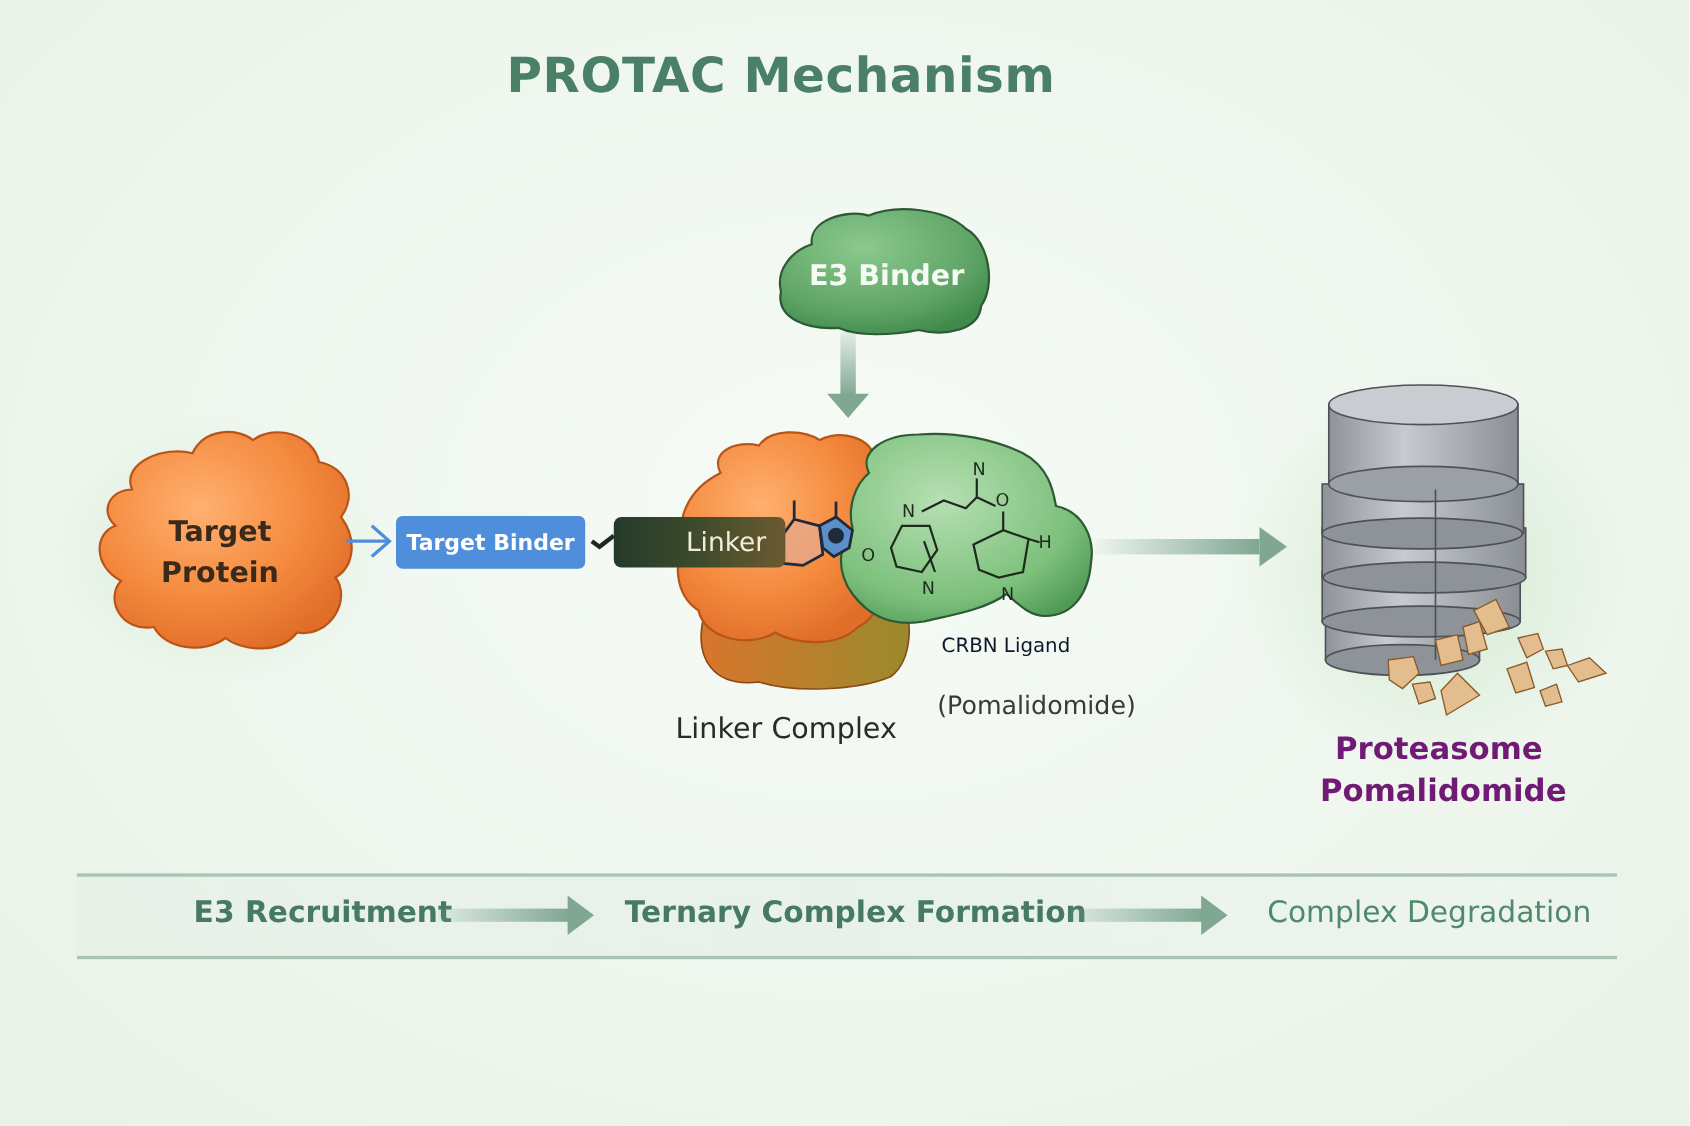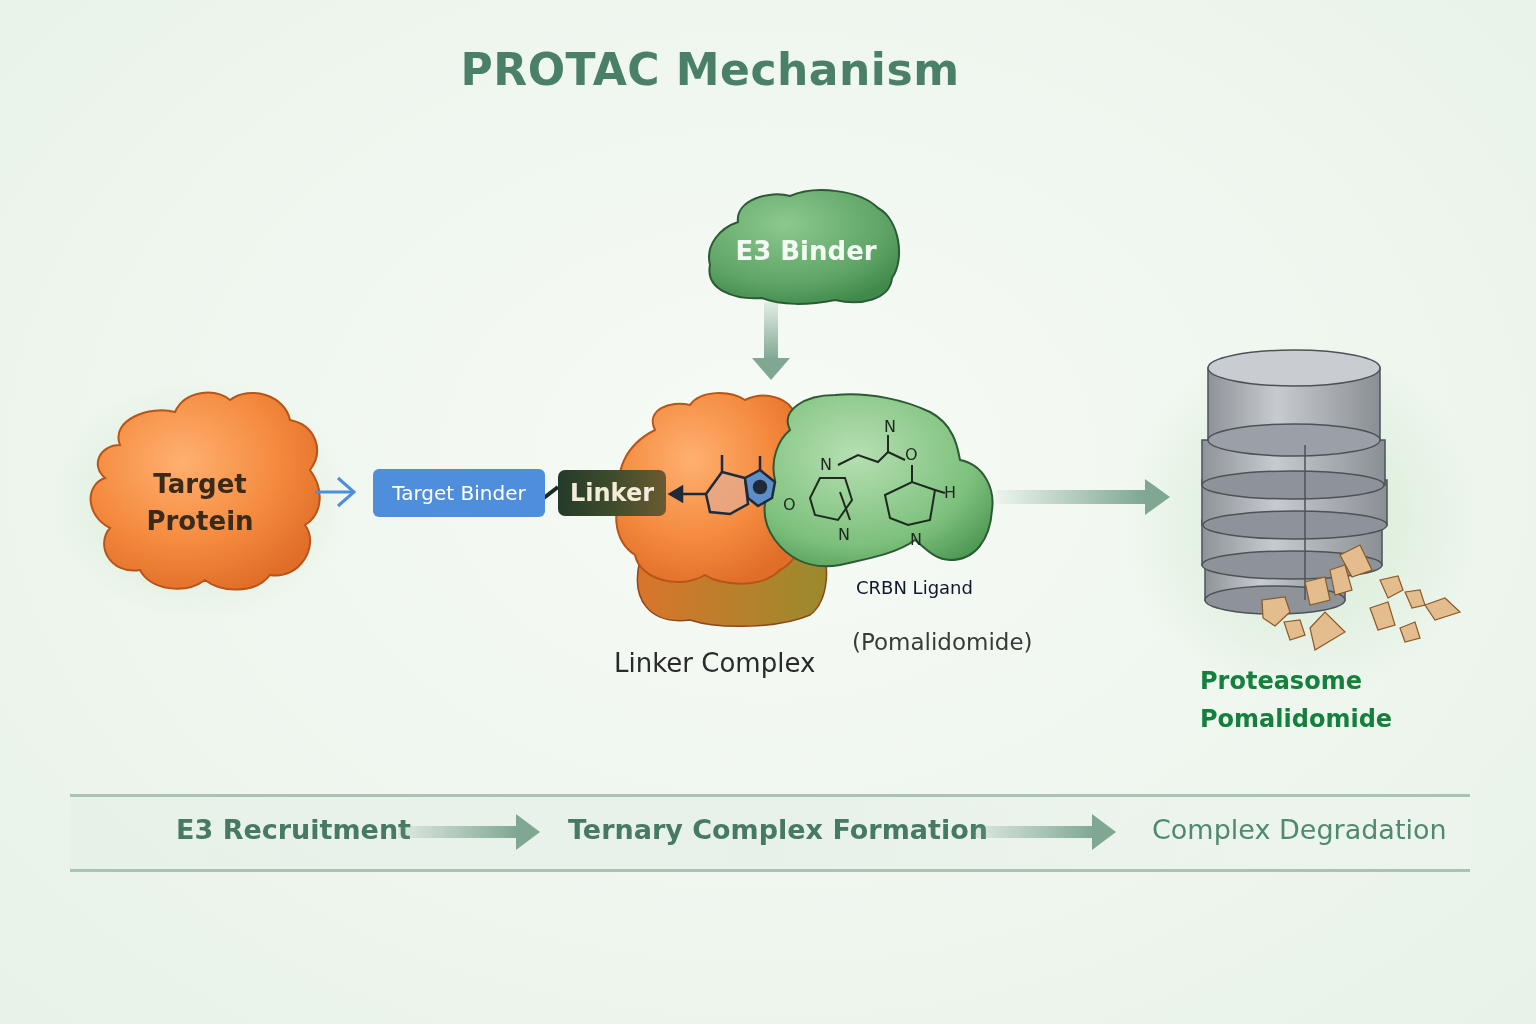--- a/index.html
+++ b/index.html
@@ -12,32 +12,32 @@
   .title {
     left:0; top:44px; width:1420px; text-align:center;
     font-family: "DejaVu Sans", sans-serif; font-size:44px; font-weight:bold; color:#4a8068;
     letter-spacing:0.5px;
   }
   svg.main { position:absolute; left:0; top:0; }
   .lbl { font-family:"DejaVu Sans", sans-serif; position:absolute; white-space:nowrap; }
   .tp { left:100px; top:466px; width:200px; text-align:center; font-size:26px; font-weight:bold; color:#3a2a1a; line-height:37px;}
   .binder {
     left:360px; top:469px; width:172px; height:48px; background:#4f8edb; border-radius:6px;
-    color:#fff; font-size:20px; font-weight:normal; display:flex; align-items:center; justify-content:center;margin-left:13px;
+    color:#fff; font-size:20px; font-weight:bold; display:flex; align-items:center; justify-content:center;
   }
   .linker {
     left:558px; top:470px; width:108px; height:46px; border-radius:7px;
     background: linear-gradient(90deg, #243a2a 0%, #3b4a2c 45%, #6b5a30 100%);
-    color:#f2ecd8; font-size:24px; font-weight:bold; display:flex; align-items:center; justify-content:center;
+    color:#f2ecd8; font-size:24px; font-weight:normal; display:flex; align-items:center; justify-content:center;padding-left:48px;
   }
   .e3 { left:716px; top:236px; width:180px; text-align:center; color:#f4fbf4; font-size:26px; font-weight:bold;}
   .ternary { left:614px; top:648px; font-size:26px; color:#2a2a2a; }
   .crbn { left:856px; top:577px; font-size:18px; color:#0f172a; }
   .poma { left:852px; top:629px; font-size:23px; color:#3a3a3a; }
-  .prot { left:1200px; top:662px; width:216px; text-align:left; font-size:24px; font-weight:bold; color:#15803d; line-height:38px;}
+  .prot { left:1200px; top:662px; width:216px; text-align:center; font-size:28px; font-weight:bold; color:#701a75; line-height:38px;}
   .band {
     left:70px; top:794px; width:1400px; height:72px;
     border-top:3px solid #a9c4b4; border-bottom:3px solid #a9c4b4;
     background: linear-gradient(90deg, rgba(220,234,224,0.3), rgba(230,240,232,0.8) 50%, rgba(240,246,242,0.2));
   }
   .step { font-size:27px; font-weight:bold; color:#467a63; top:814px; font-family:"DejaVu Sans", sans-serif;}
   .step3 { font-weight:normal; color:#4f8a6e; }
 </style>
 </head>
 <body>

